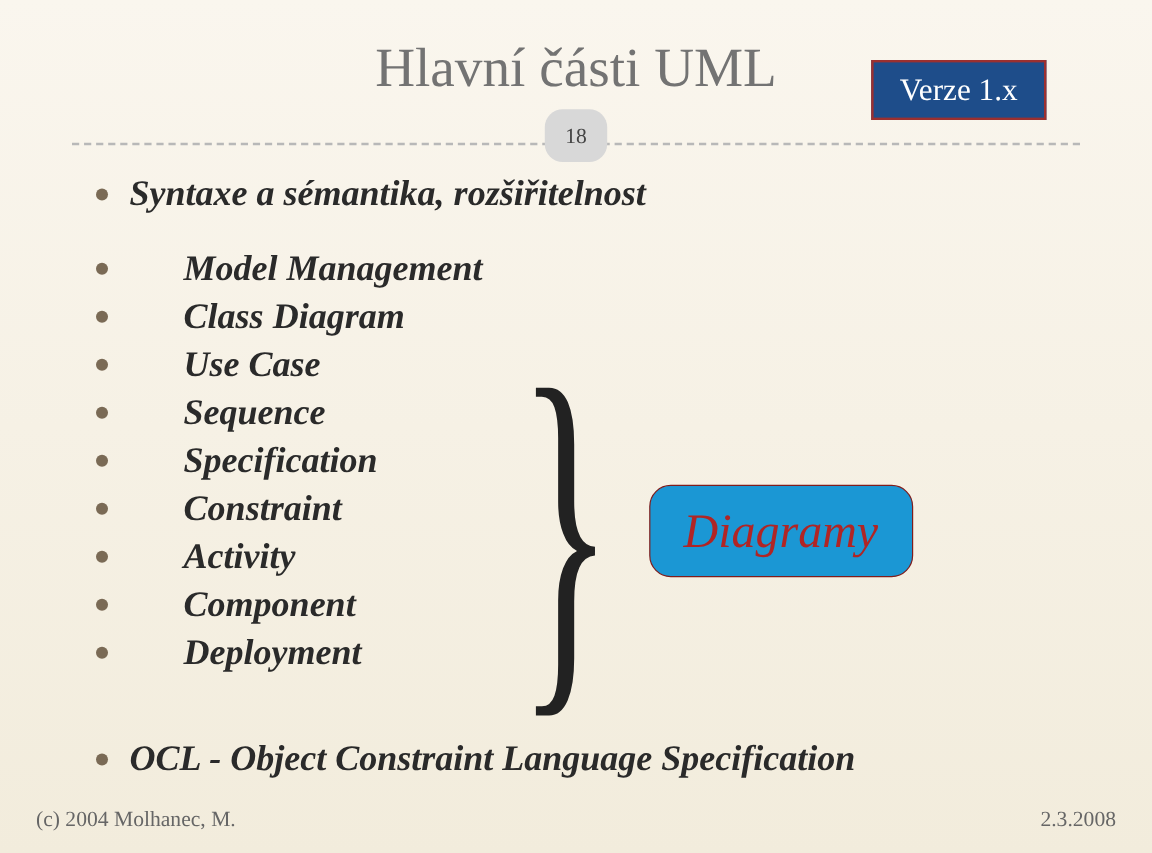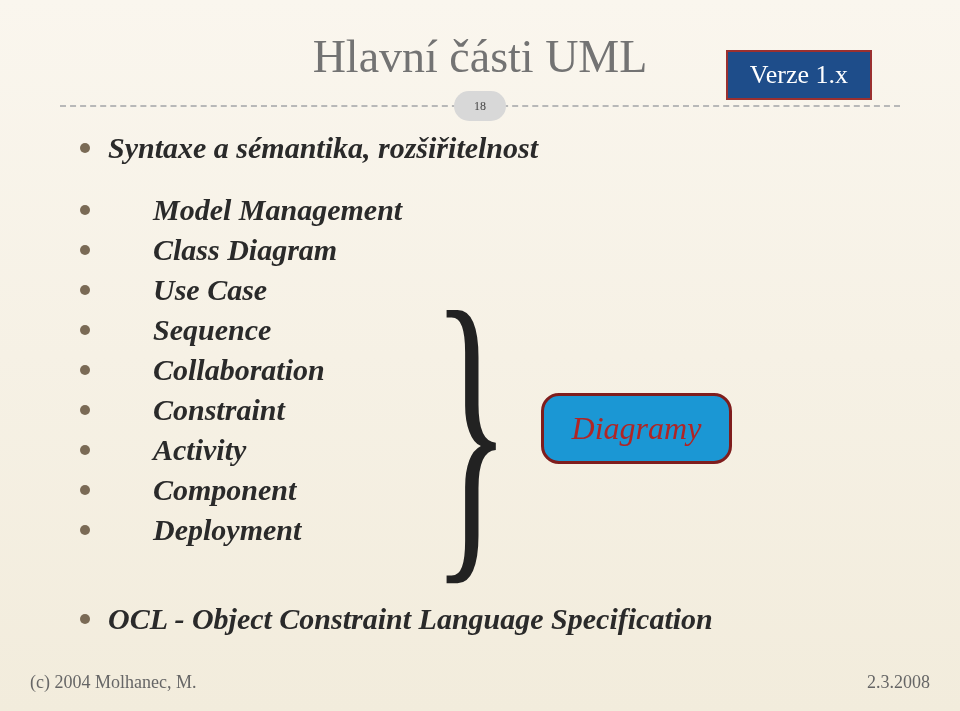--- a/index.html
+++ b/index.html
@@ -42,26 +42,26 @@
   }
   .badge-number-wrap {
     display: flex;
     justify-content: center;
     margin-top: 8px;
     margin-bottom: 0;
   }
   .badge-number {
     background: #d8d8d8;
     width: 52px;
-    height: 30px;
+    height: 44px;
     border-radius: 15px;
     display: flex;
     align-items: center;
     justify-content: center;
-    font-size: 12px;
+    font-size: 18px;
     color: #444;
   }
   .divider {
     border: none;
     border-top: 2px dashed #b8b8b8;
     margin: -16px 0 24px 0;
   }
   .content {
     display: flex;
     align-items: flex-start;
@@ -114,25 +114,25 @@
   .brace {
     font-size: 330px;
     line-height: 330px;
     color: #222;
     font-family: 'Times New Roman', serif;
     transform: scaleX(0.5);
     margin-left: -30px;
   }
   .diagram-box {
     background: #1b97d4;
-    border: 3px solid #7f1d1d;
+    border: 1px solid #7f1d1d;
     border-radius: 18px;
     padding: 14px 28px;
     color: #b02525;
-    font-size: 32px;
+    font-size: 40px;
     font-style: italic;
     font-weight: normal;
     font-family: 'Times New Roman', Georgia, serif;
     margin-left: -10px;
   }
   .bottom-item {
     font-size: 30px;
     font-style: italic;
     font-weight: bold;
     color: #2a2a2a;
@@ -194,21 +194,21 @@
       <div class="list-item">
         <span class="bullet"></span>
         <span>Use Case</span>
       </div>
       <div class="list-item">
         <span class="bullet"></span>
         <span>Sequence</span>
       </div>
       <div class="list-item">
         <span class="bullet"></span>
-        <span>Collaboration</span>
+        <span>Specification</span>
       </div>
       <div class="list-item">
         <span class="bullet"></span>
         <span>Constraint</span>
       </div>
       <div class="list-item">
         <span class="bullet"></span>
         <span>Activity</span>
       </div>
       <div class="list-item">

